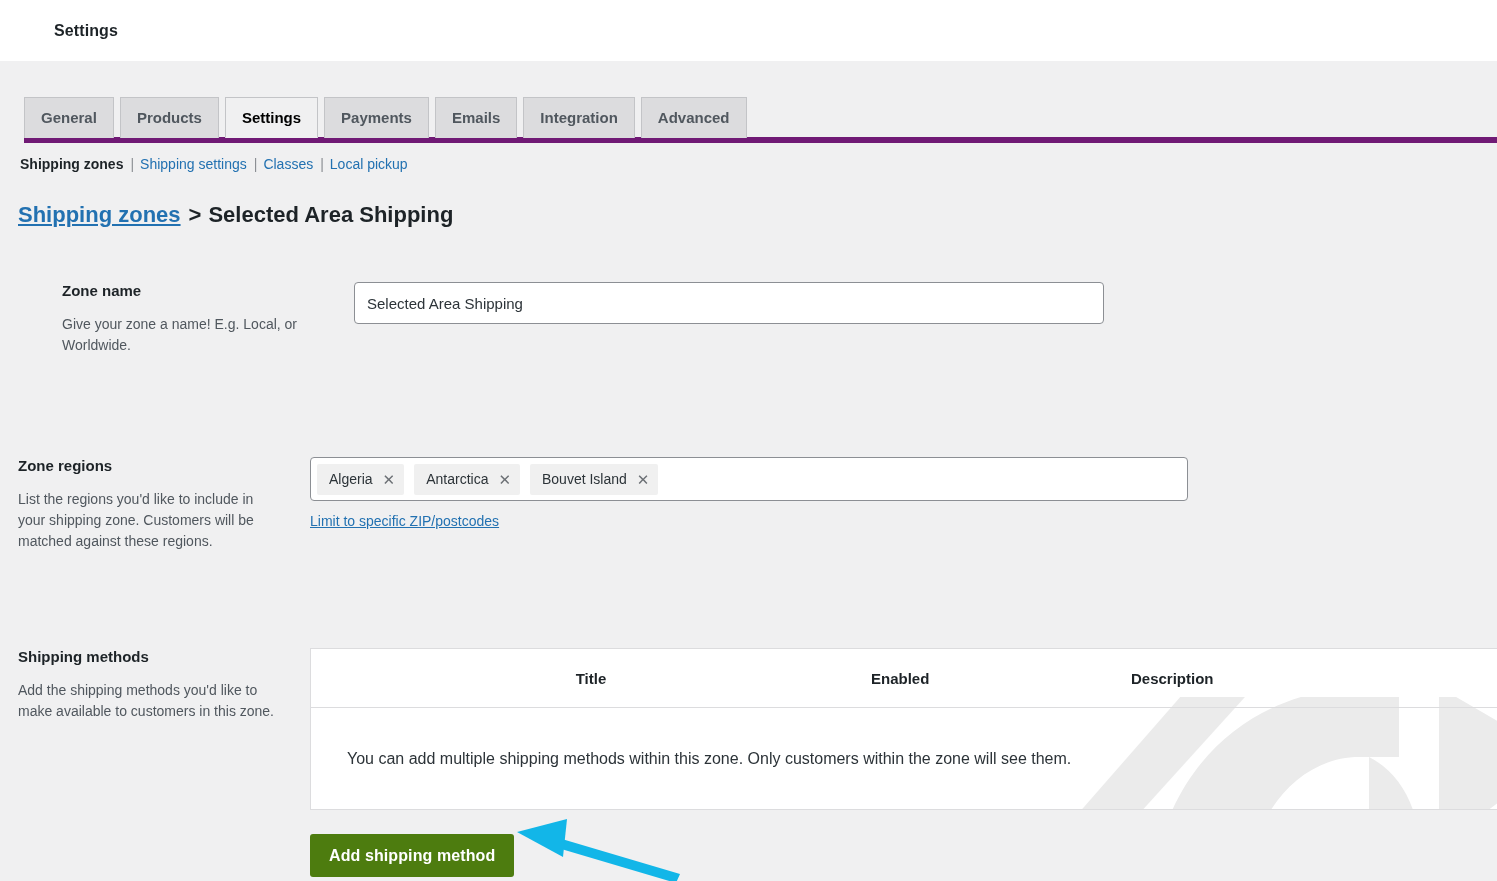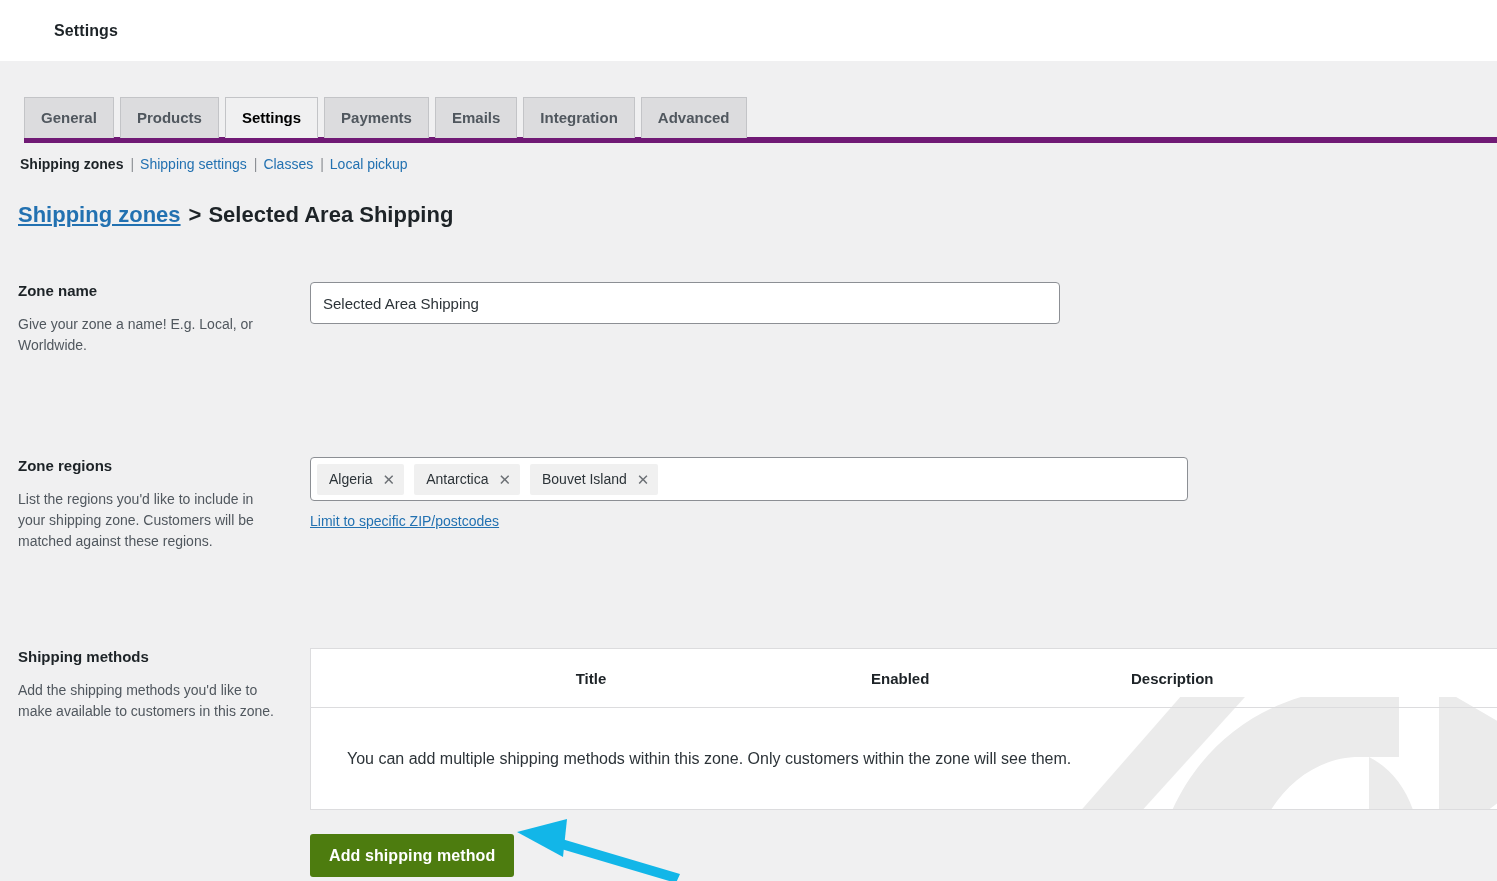--- a/index.html
+++ b/index.html
@@ -119,21 +119,21 @@
     line-height: 1.2;
   }
   .form-label p {
     margin: 0;
     font-size: 14px;
     line-height: 21px;
     color: #50575e;
   }
   .form-field { flex: 1; }
 
-  #row-zone-name { margin-top: 54px; }
+  #row-zone-name { margin-top: 54px; margin-left: 44px; }
   #row-zone-regions { margin-top: 101px; }
   #row-shipping-methods { margin-top: 96px; }
 
   .text-input {
     width: 750px;
     height: 42px;
     border: 1px solid #8c8f94;
     border-radius: 4px;
     background: #ffffff;
     font-size: 15px;

